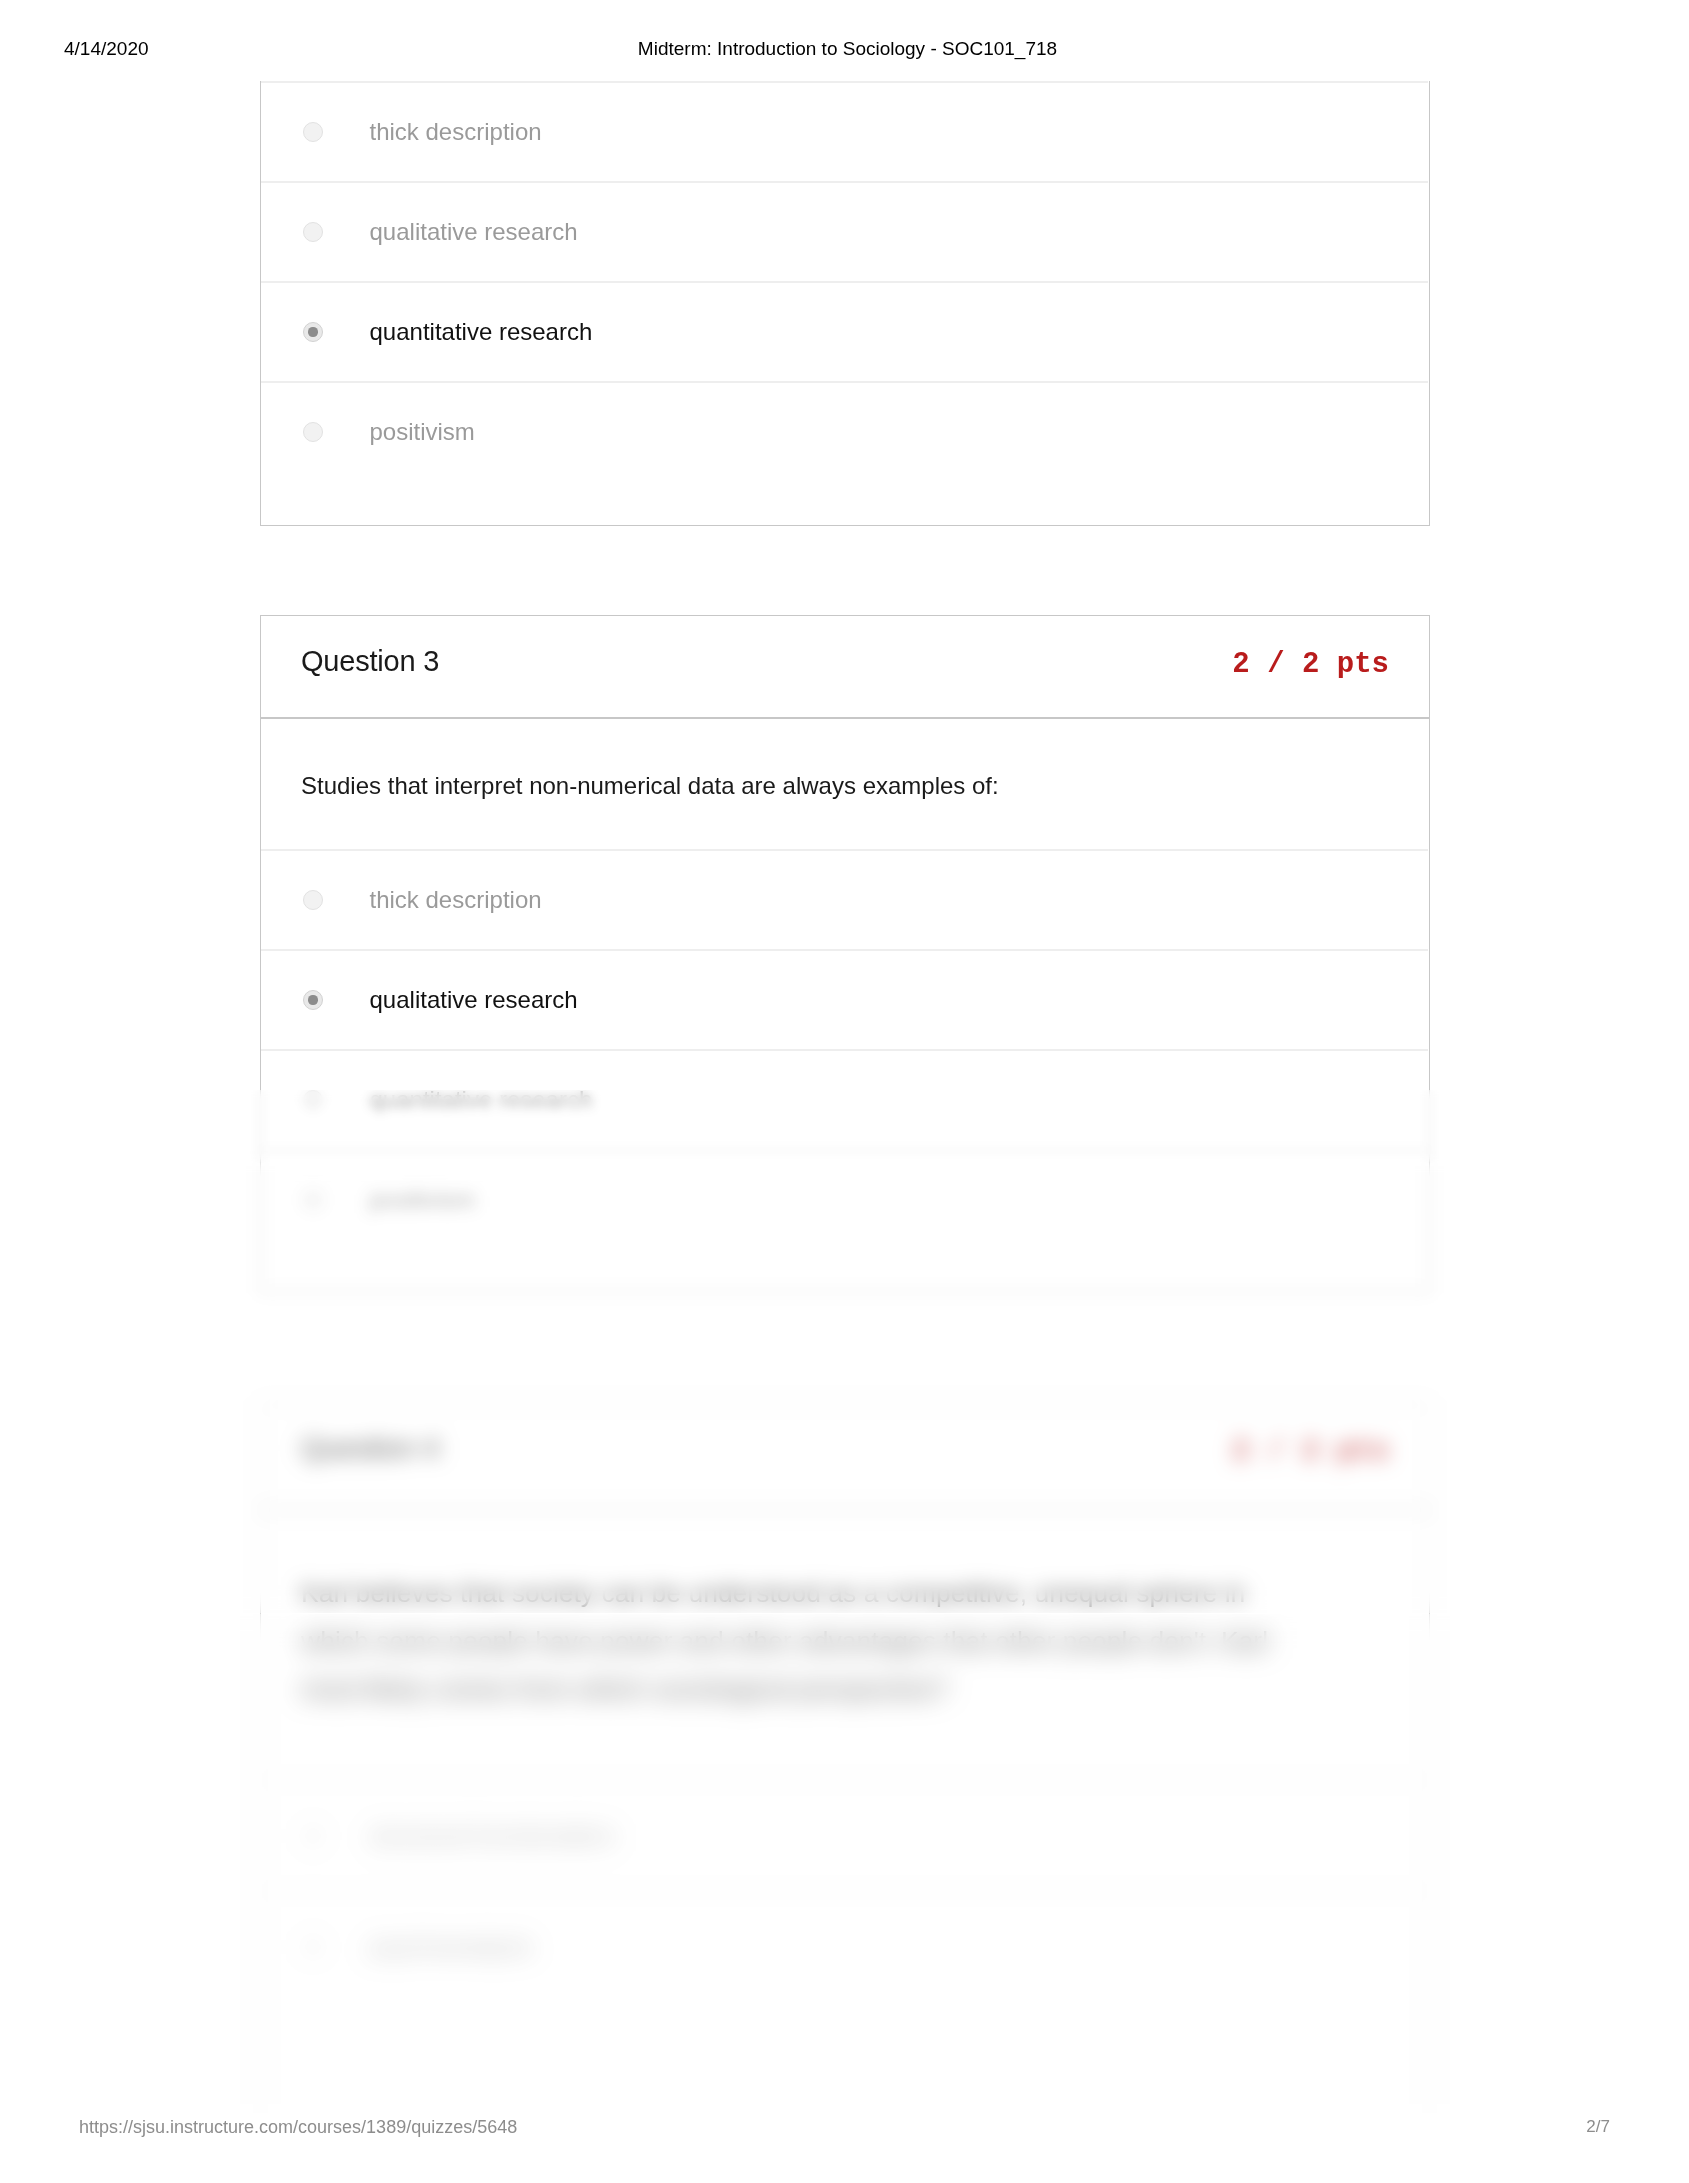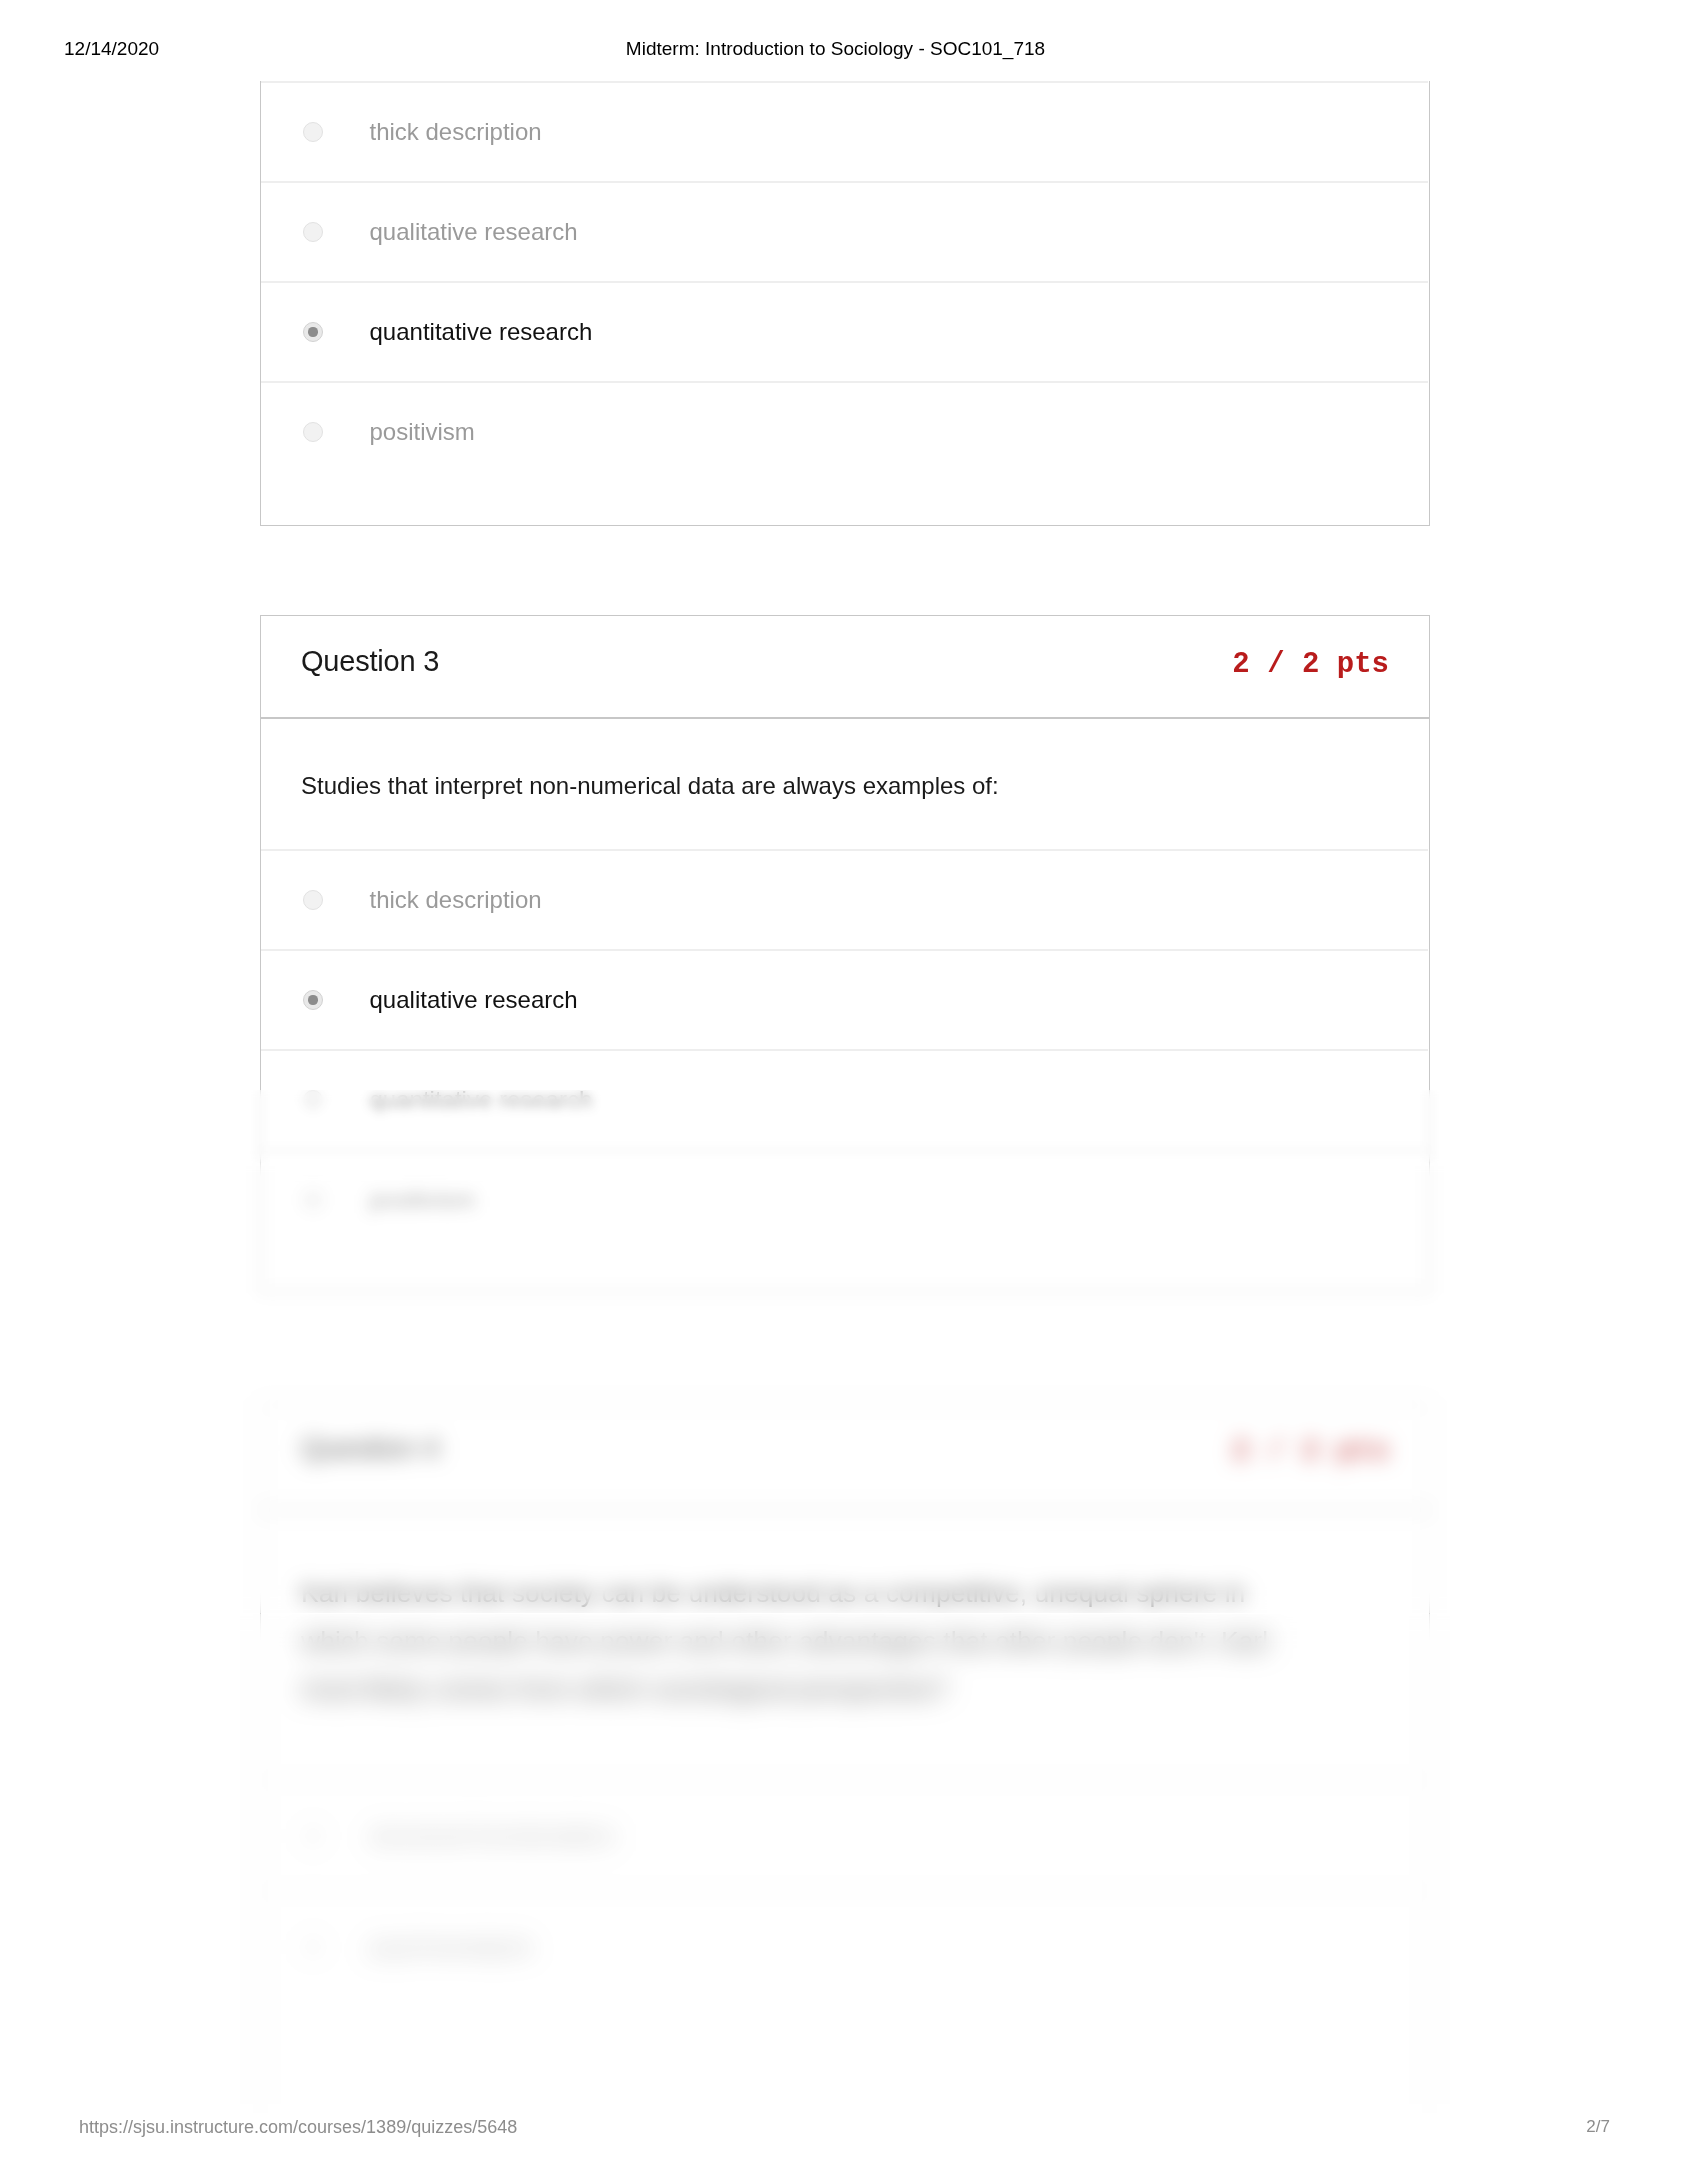--- a/index.html
+++ b/index.html
@@ -35,20 +35,21 @@
   }
   .print-title {
     position: absolute;
     left: 0;
     top: 0;
     width: 1671px;
     text-align: center;
     font-size: 19px;
     color: #000000;
     white-space: nowrap;
+    padding-left: 12px;
   }
 
   
   .qcard {
     position: absolute;
     left: 260px;
     width: 1170px;
     box-sizing: border-box;
     border: 1.3px solid #c7c7c7;
     background: #ffffff;
@@ -202,21 +203,21 @@
     top: 0;
     font-size: 17px;
     color: #8d8d8d;
     white-space: nowrap;
   }
 </style>
 </head>
 <body>
 
 <div class="print-header">
-  <div class="print-date">12/14/2020</div>
+  <div class="print-date">4/14/2020</div>
   <div class="print-title">Midterm: Introduction to Sociology - SOC101_718</div>
 </div>
 
 <div class="qcard no-top" id="card-q2" style="top:81px; height:445px;">
   <div class="qbody" style="height:442px;">
     <div class="answers">
 
       <div class="answer-row first">
         <div class="answer-inner">
           <span class="radio"></span>

